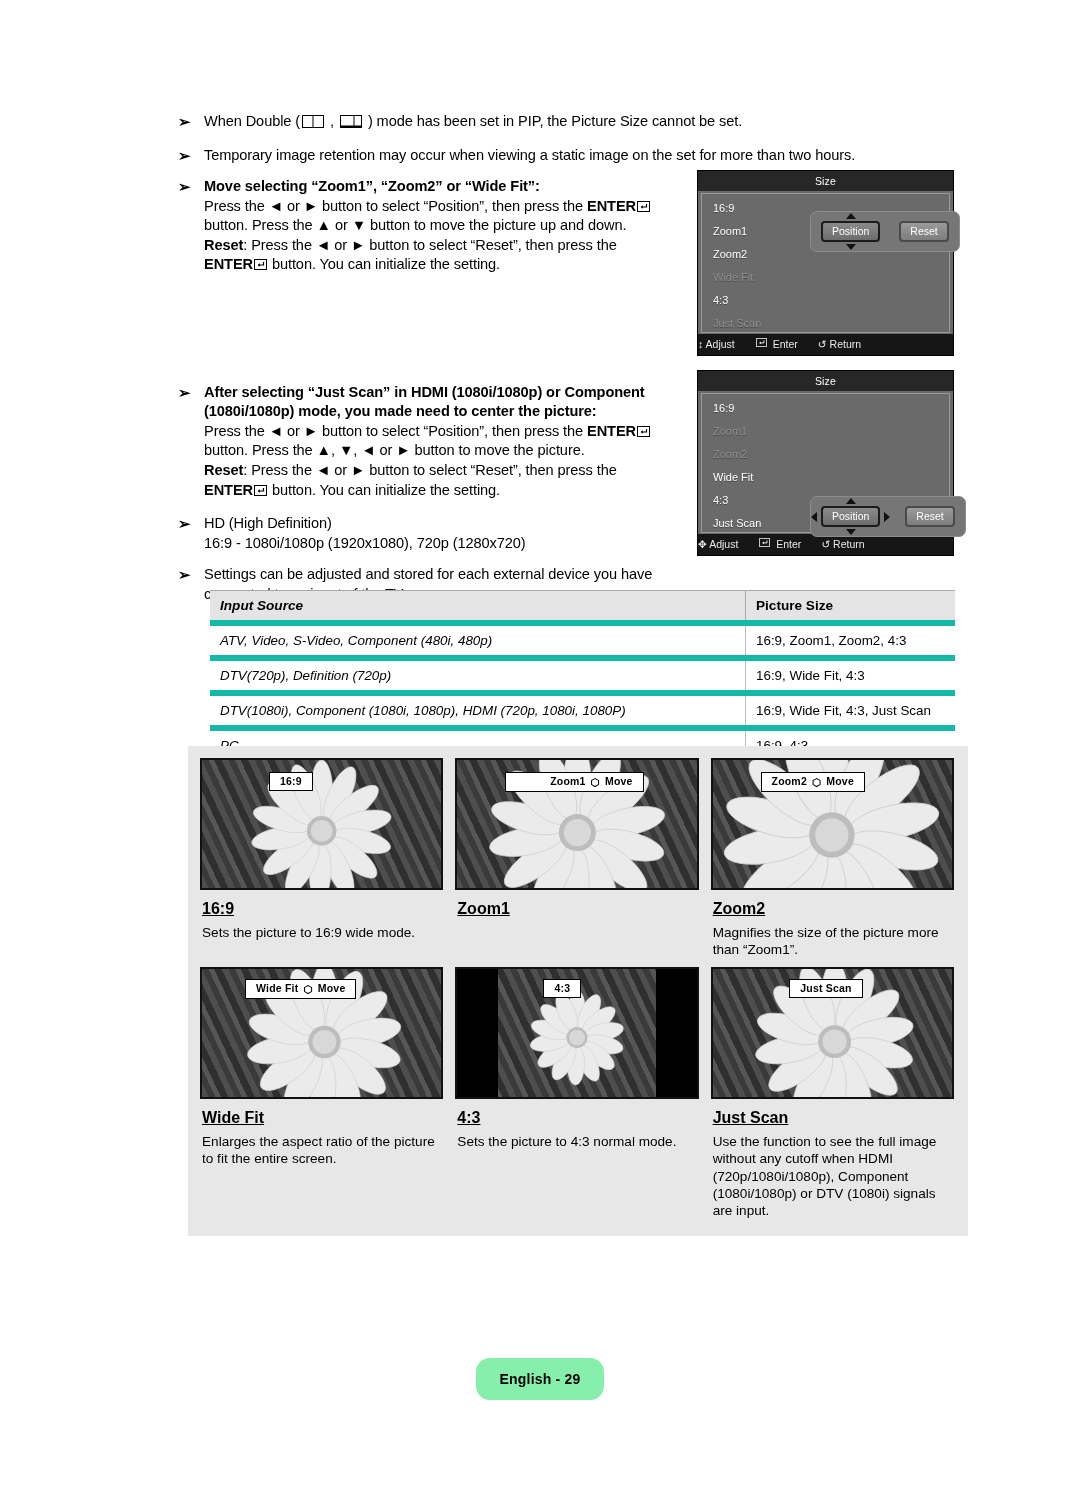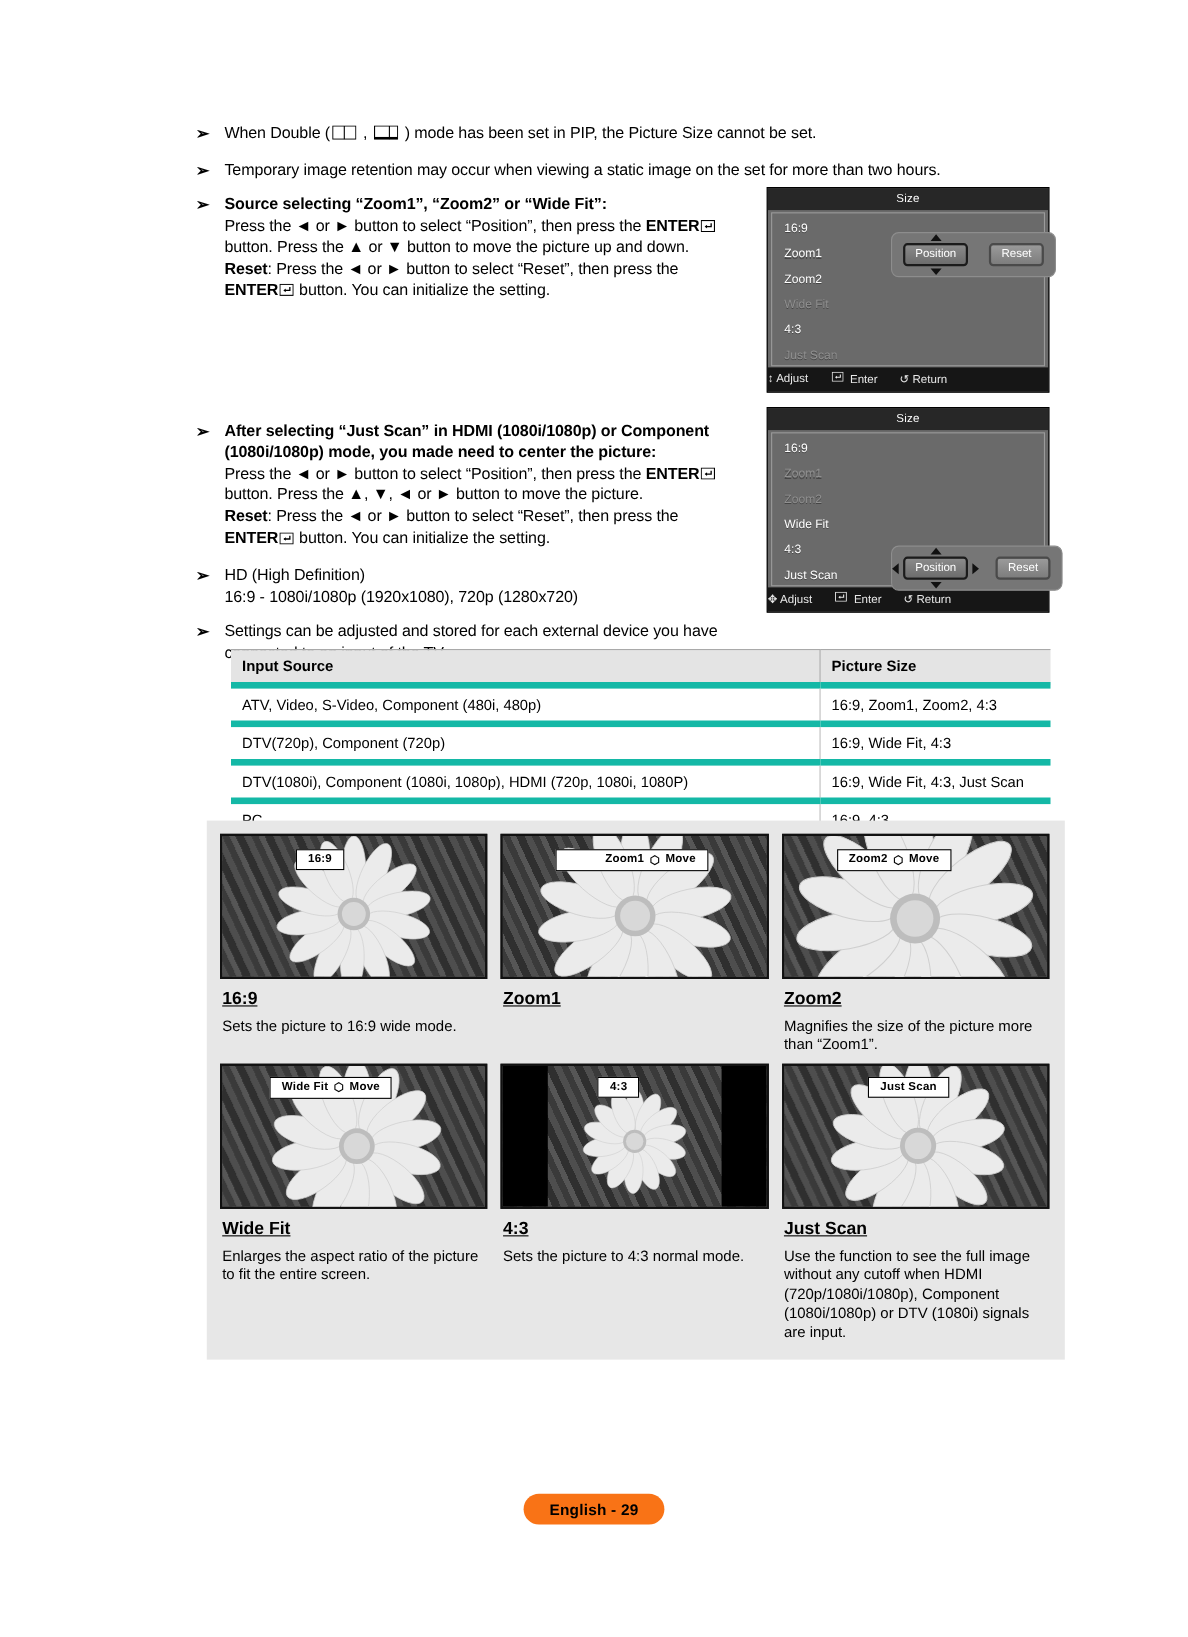--- a/index.html
+++ b/index.html
@@ -171,21 +171,21 @@
     border-top: 6px solid #14b8a6;
     vertical-align: middle;
   }
   .spec-table th {
     background: #e4e4e4;
     font-weight: 700;
     font-size: 13.6px;
     border-top: 1px solid #a9a9a9;
     border-bottom: 1px solid #a9a9a9;
   }
-  .spec-table .col1 { width: 525px; border-right: 1px solid #bdbdbd; }
+  .spec-table .col1 { width: 525px; border-right: 1px solid #bdbdbd; font-style: italic; }
   .spec-table th.col1 { border-right: 1px solid #a9a9a9; }
 
   
   .gallery {
     position: absolute;
     left: 188px;
     top: 746px;
     width: 780px;
     height: 490px;
     background: #e7e7e7;
@@ -261,22 +261,22 @@
     line-height: 1.28;
     margin: 0 0 0 2px;
   }
 
   
   .footer {
     position: absolute;
     left: 476px;
     top: 1358px;
     width: 128px;
-    height: 28px;
-    background: #f97316;
+    height: 42px;
+    background: #86efac;
     border-radius: 14px;
     color: #000;
     font-size: 14px;
     font-weight: 700;
     display: flex;
     align-items: center;
     justify-content: center;
     letter-spacing: .2px;
   }
 </style>
@@ -301,21 +301,21 @@
       </p>
     </div>
 
     <div class="bullet">
       <span class="marker">➢</span>
       <p>Temporary image retention may occur when viewing a static image on the set for more than two hours.</p>
     </div>
 
     <div class="bullet tight">
       <span class="marker">➢</span>
-      <p class="b">Source selecting “Zoom1”, “Zoom2” or “Wide Fit”:</p>
+      <p class="b">Move selecting “Zoom1”, “Zoom2” or “Wide Fit”:</p>
       <p>
         <span>Press the </span><span>◄</span><span> or </span><span>►</span><span> button to select “Position”, then press the </span><span class="b">ENTER</span><span class="enter-glyph"><svg width="13" height="11" viewBox="0 0 13 11">
               <rect x="0.5" y="0.5" width="12" height="10" fill="none" stroke="#000"></rect>
               <path d="M9.5 3 v3 H4.5" fill="none" stroke="#000" stroke-width="1.2"></path>
               <path d="M5.8 4.3 L3.6 6 L5.8 7.7 Z" fill="#000"></path>
             </svg></span>
       </p>
       <p>
         <span>button. Press the </span><span>▲</span><span> or </span><span>▼</span><span> button to move the picture up and down.</span>
       </p>
@@ -441,21 +441,21 @@
         <th class="col1">Input Source</th>
         <th>Picture Size</th>
       </tr>
     </thead>
     <tbody>
       <tr>
         <td class="col1">ATV, Video, S-Video, Component (480i, 480p)</td>
         <td>16:9, Zoom1, Zoom2, 4:3</td>
       </tr>
       <tr>
-        <td class="col1">DTV(720p), Component (720p)</td>
+        <td class="col1">DTV(720p), Definition (720p)</td>
         <td>16:9, Wide Fit, 4:3</td>
       </tr>
       <tr>
         <td class="col1">DTV(1080i), Component (1080i, 1080p), HDMI (720p, 1080i, 1080P)</td>
         <td>16:9, Wide Fit, 4:3, Just Scan</td>
       </tr>
       <tr>
         <td class="col1">PC</td>
         <td>16:9, 4:3</td>
       </tr>

